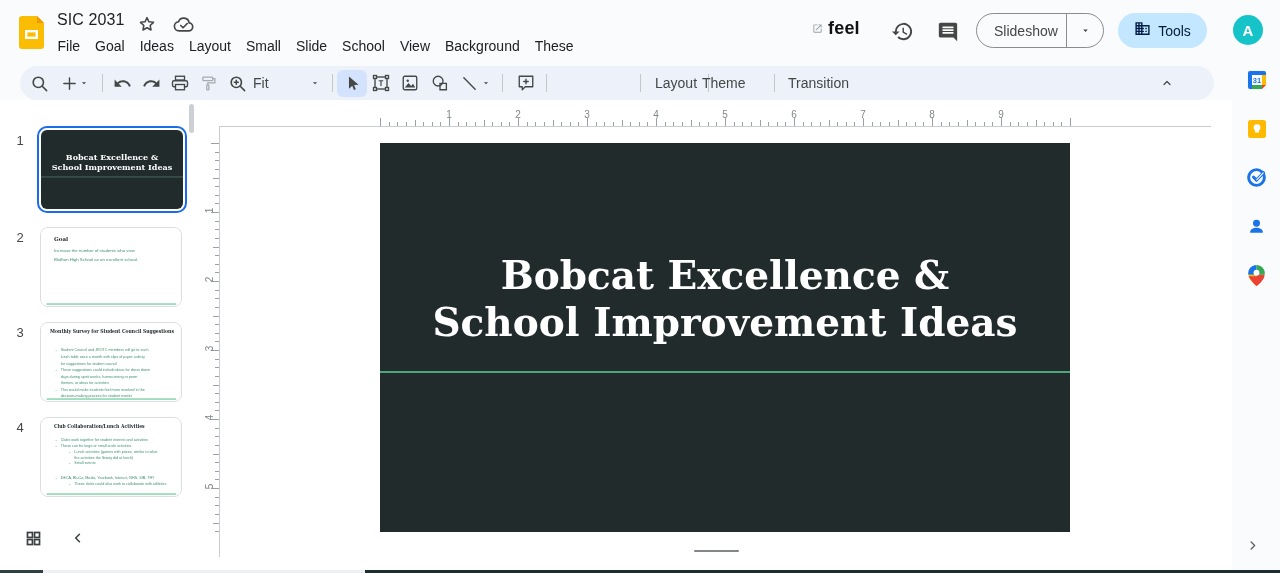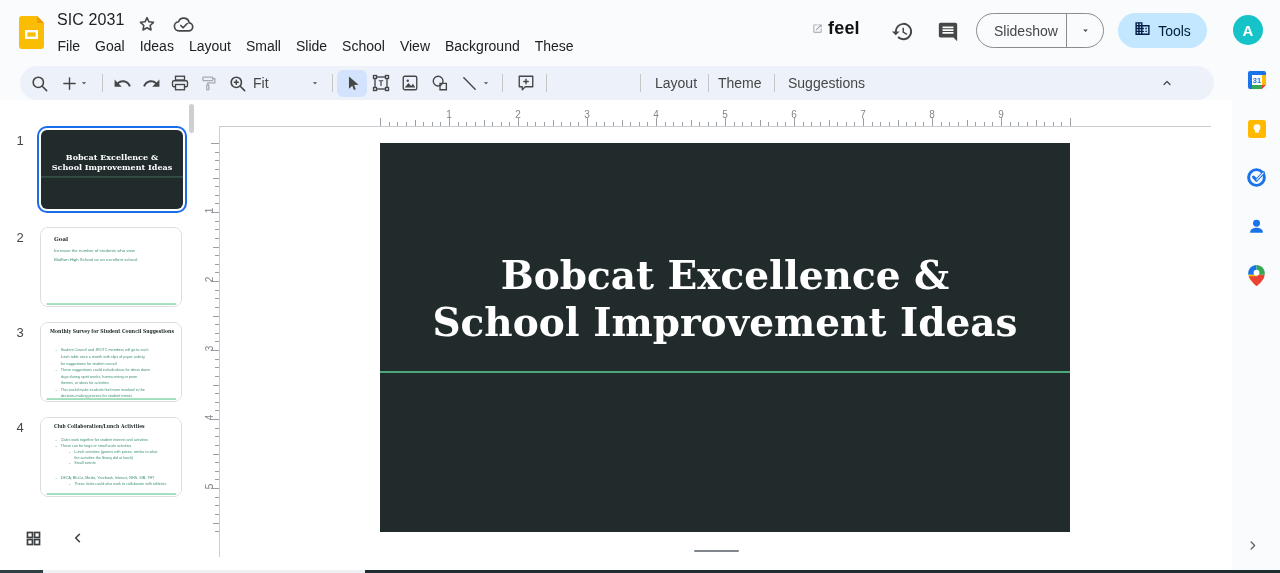--- a/index.html
+++ b/index.html
@@ -285,26 +285,26 @@
       <path d="M21 3H3v14h4v4l4-4h10z" stroke-linejoin="round"></path>
       <path d="M12 7v6M9 10h6" stroke-linecap="round"></path>
     </svg>
   </div>
   <div class="tb-div" style="left:526px"></div>
   <div class="tb-div" style="left:620px"></div>
   <div class="tb-text" style="left:625px; padding:0 10px">
       <span>Layout</span>
     </div>
   <div class="tb-div" style="left:688px"></div>
-  <div class="tb-text" style="left:688px; padding:0 10px">
+  <div class="tb-text" style="left:672px; padding:0 10px">
       <span>Theme</span>
     </div>
   <div class="tb-div" style="left:754px"></div>
   <div class="tb-text" style="left:758px; padding:0 10px">
-      <span>Suggestions</span>
+      <span>Transition</span>
     </div>
   <div id="tb-collapse">
     <svg width="12" height="12" viewBox="0 0 24 24" fill="none" stroke="#444746" stroke-width="2.4" stroke-linecap="round" stroke-linejoin="round">
       <path d="M6 15l6-6 6 6"></path>
     </svg>
   </div>
 </div>
 
 <div class="abs" id="filmstrip">
     <div class="slide-num" style="top:33px">1</div>

